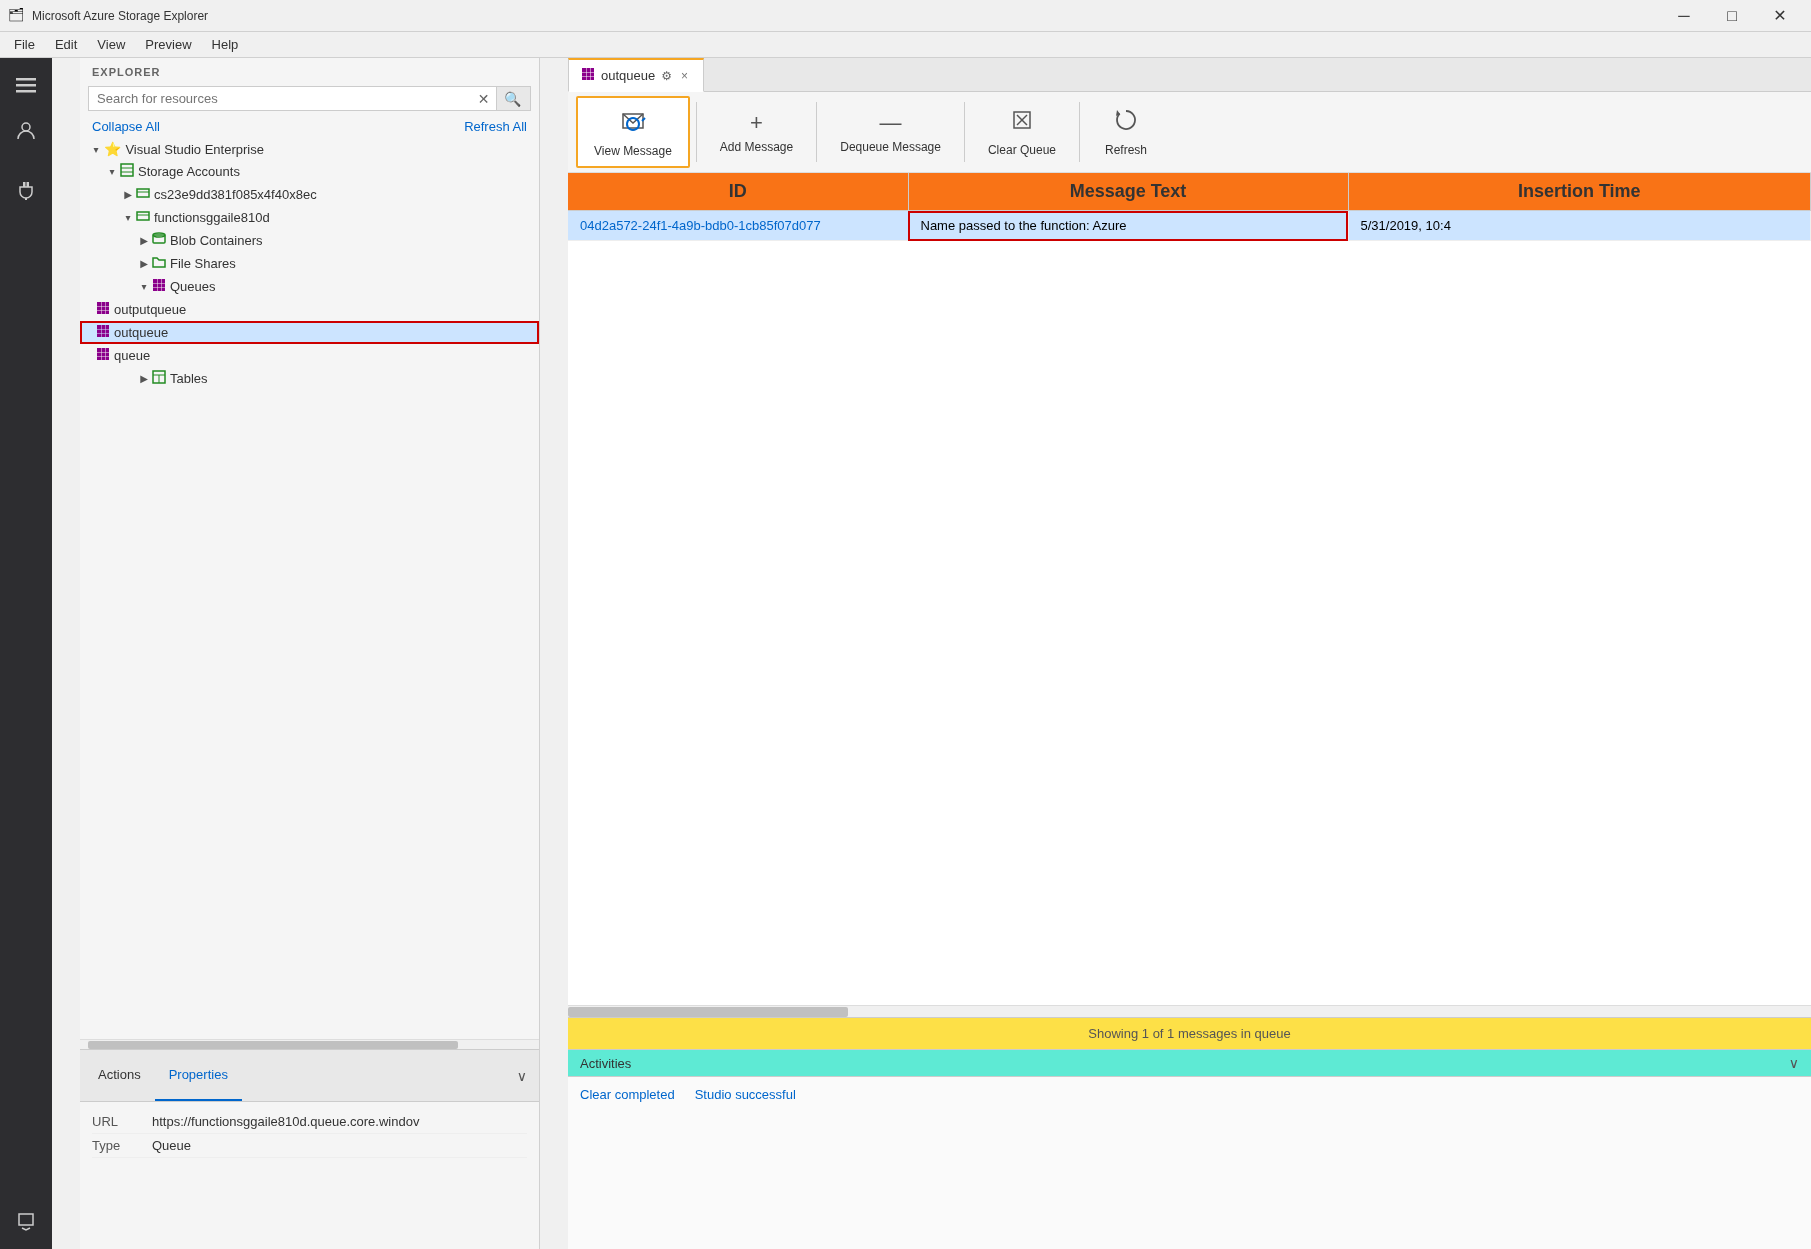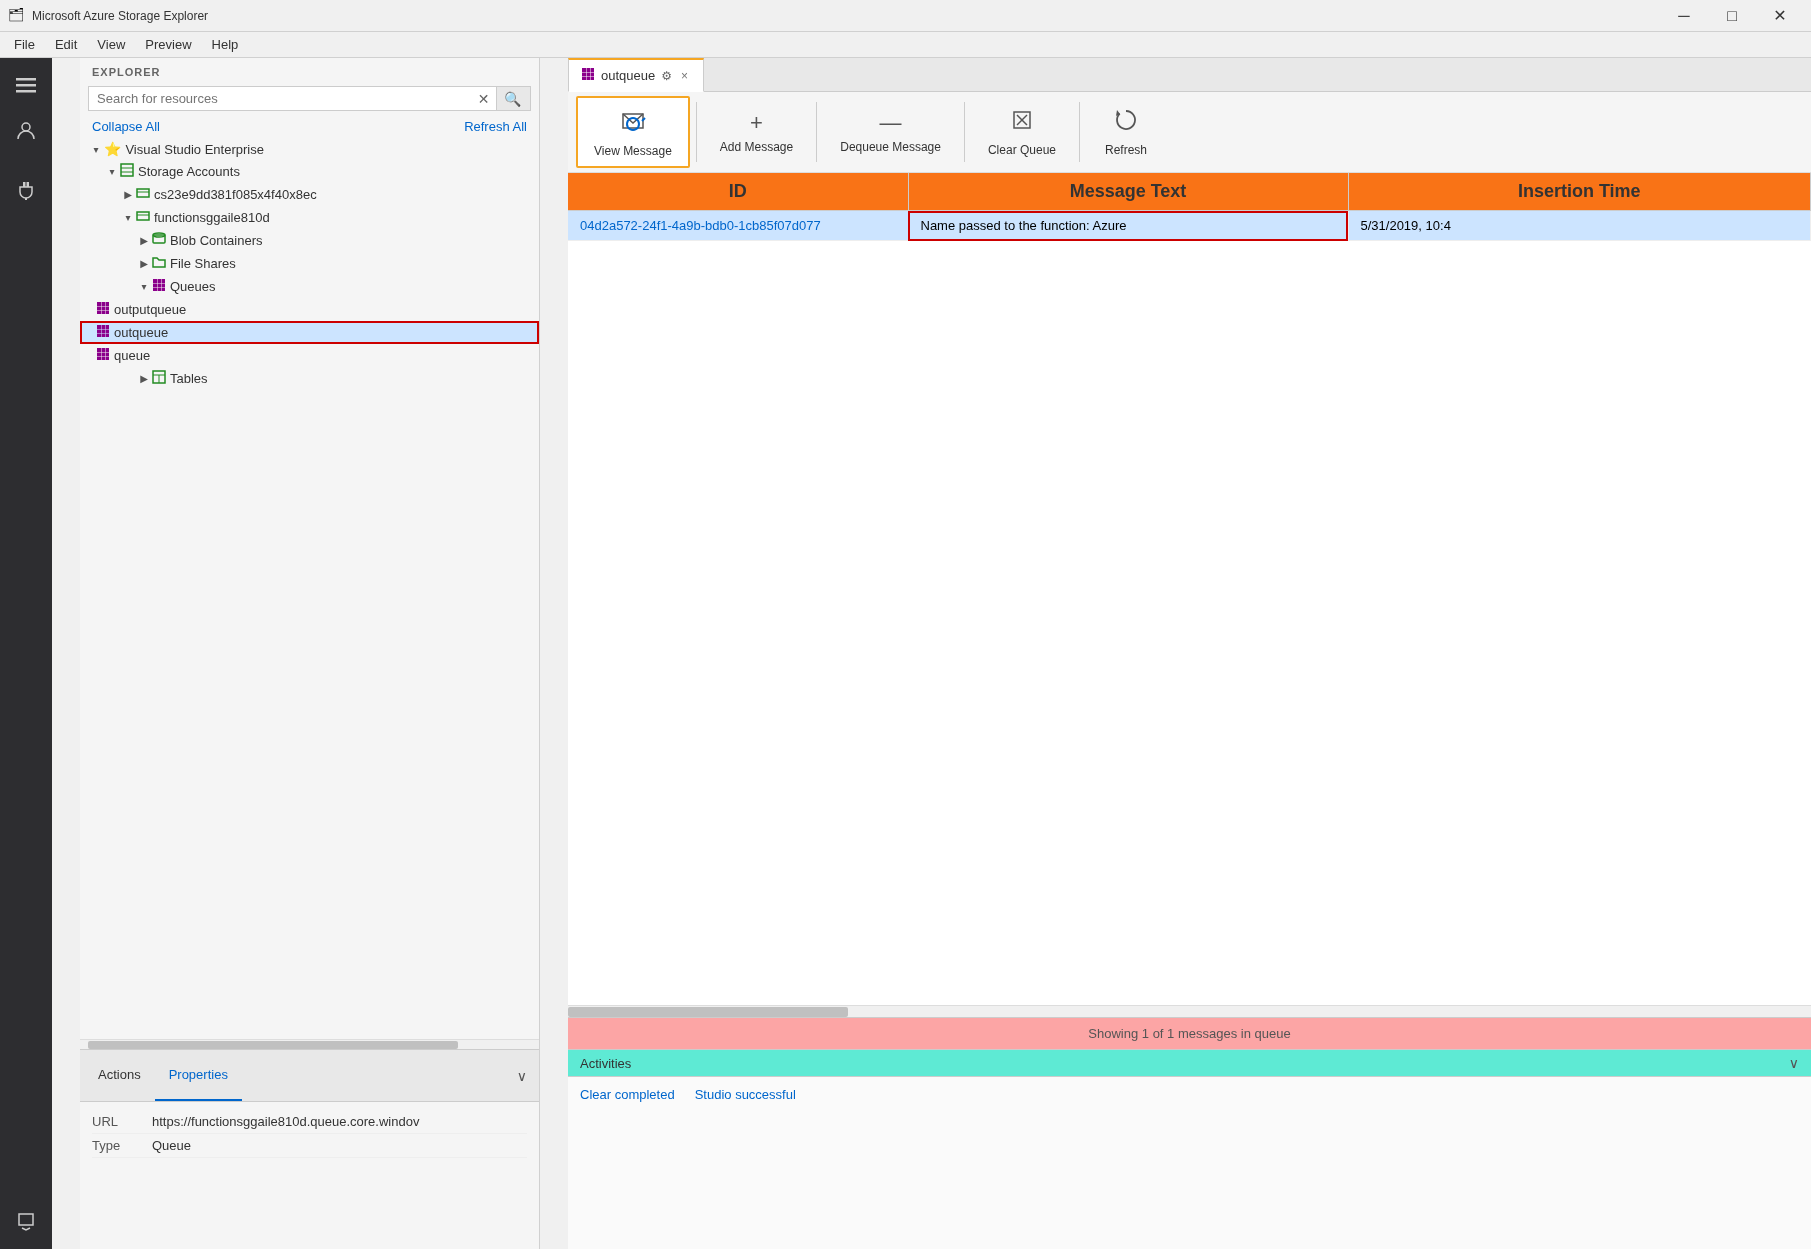--- a/index.html
+++ b/index.html
@@ -257,21 +257,21 @@
       padding: 7px 12px;
       border-bottom: 1px solid #eee;
       border-right: 1px solid #eee;
       font-size: 13px;
     }
 
     
     .status-bar {
       border-top: 1px solid #ccc;
       padding: 8px 16px;
-      background: #fca5a5;
+      background: #fde047;
       font-size: 13px;
       color: #555;
       text-align: center;
       position: relative;
     }
     .scrollbar-h {
       height: 12px;
       background: #f0f0f0;
       border-top: 1px solid #ddd;
       position: relative;

